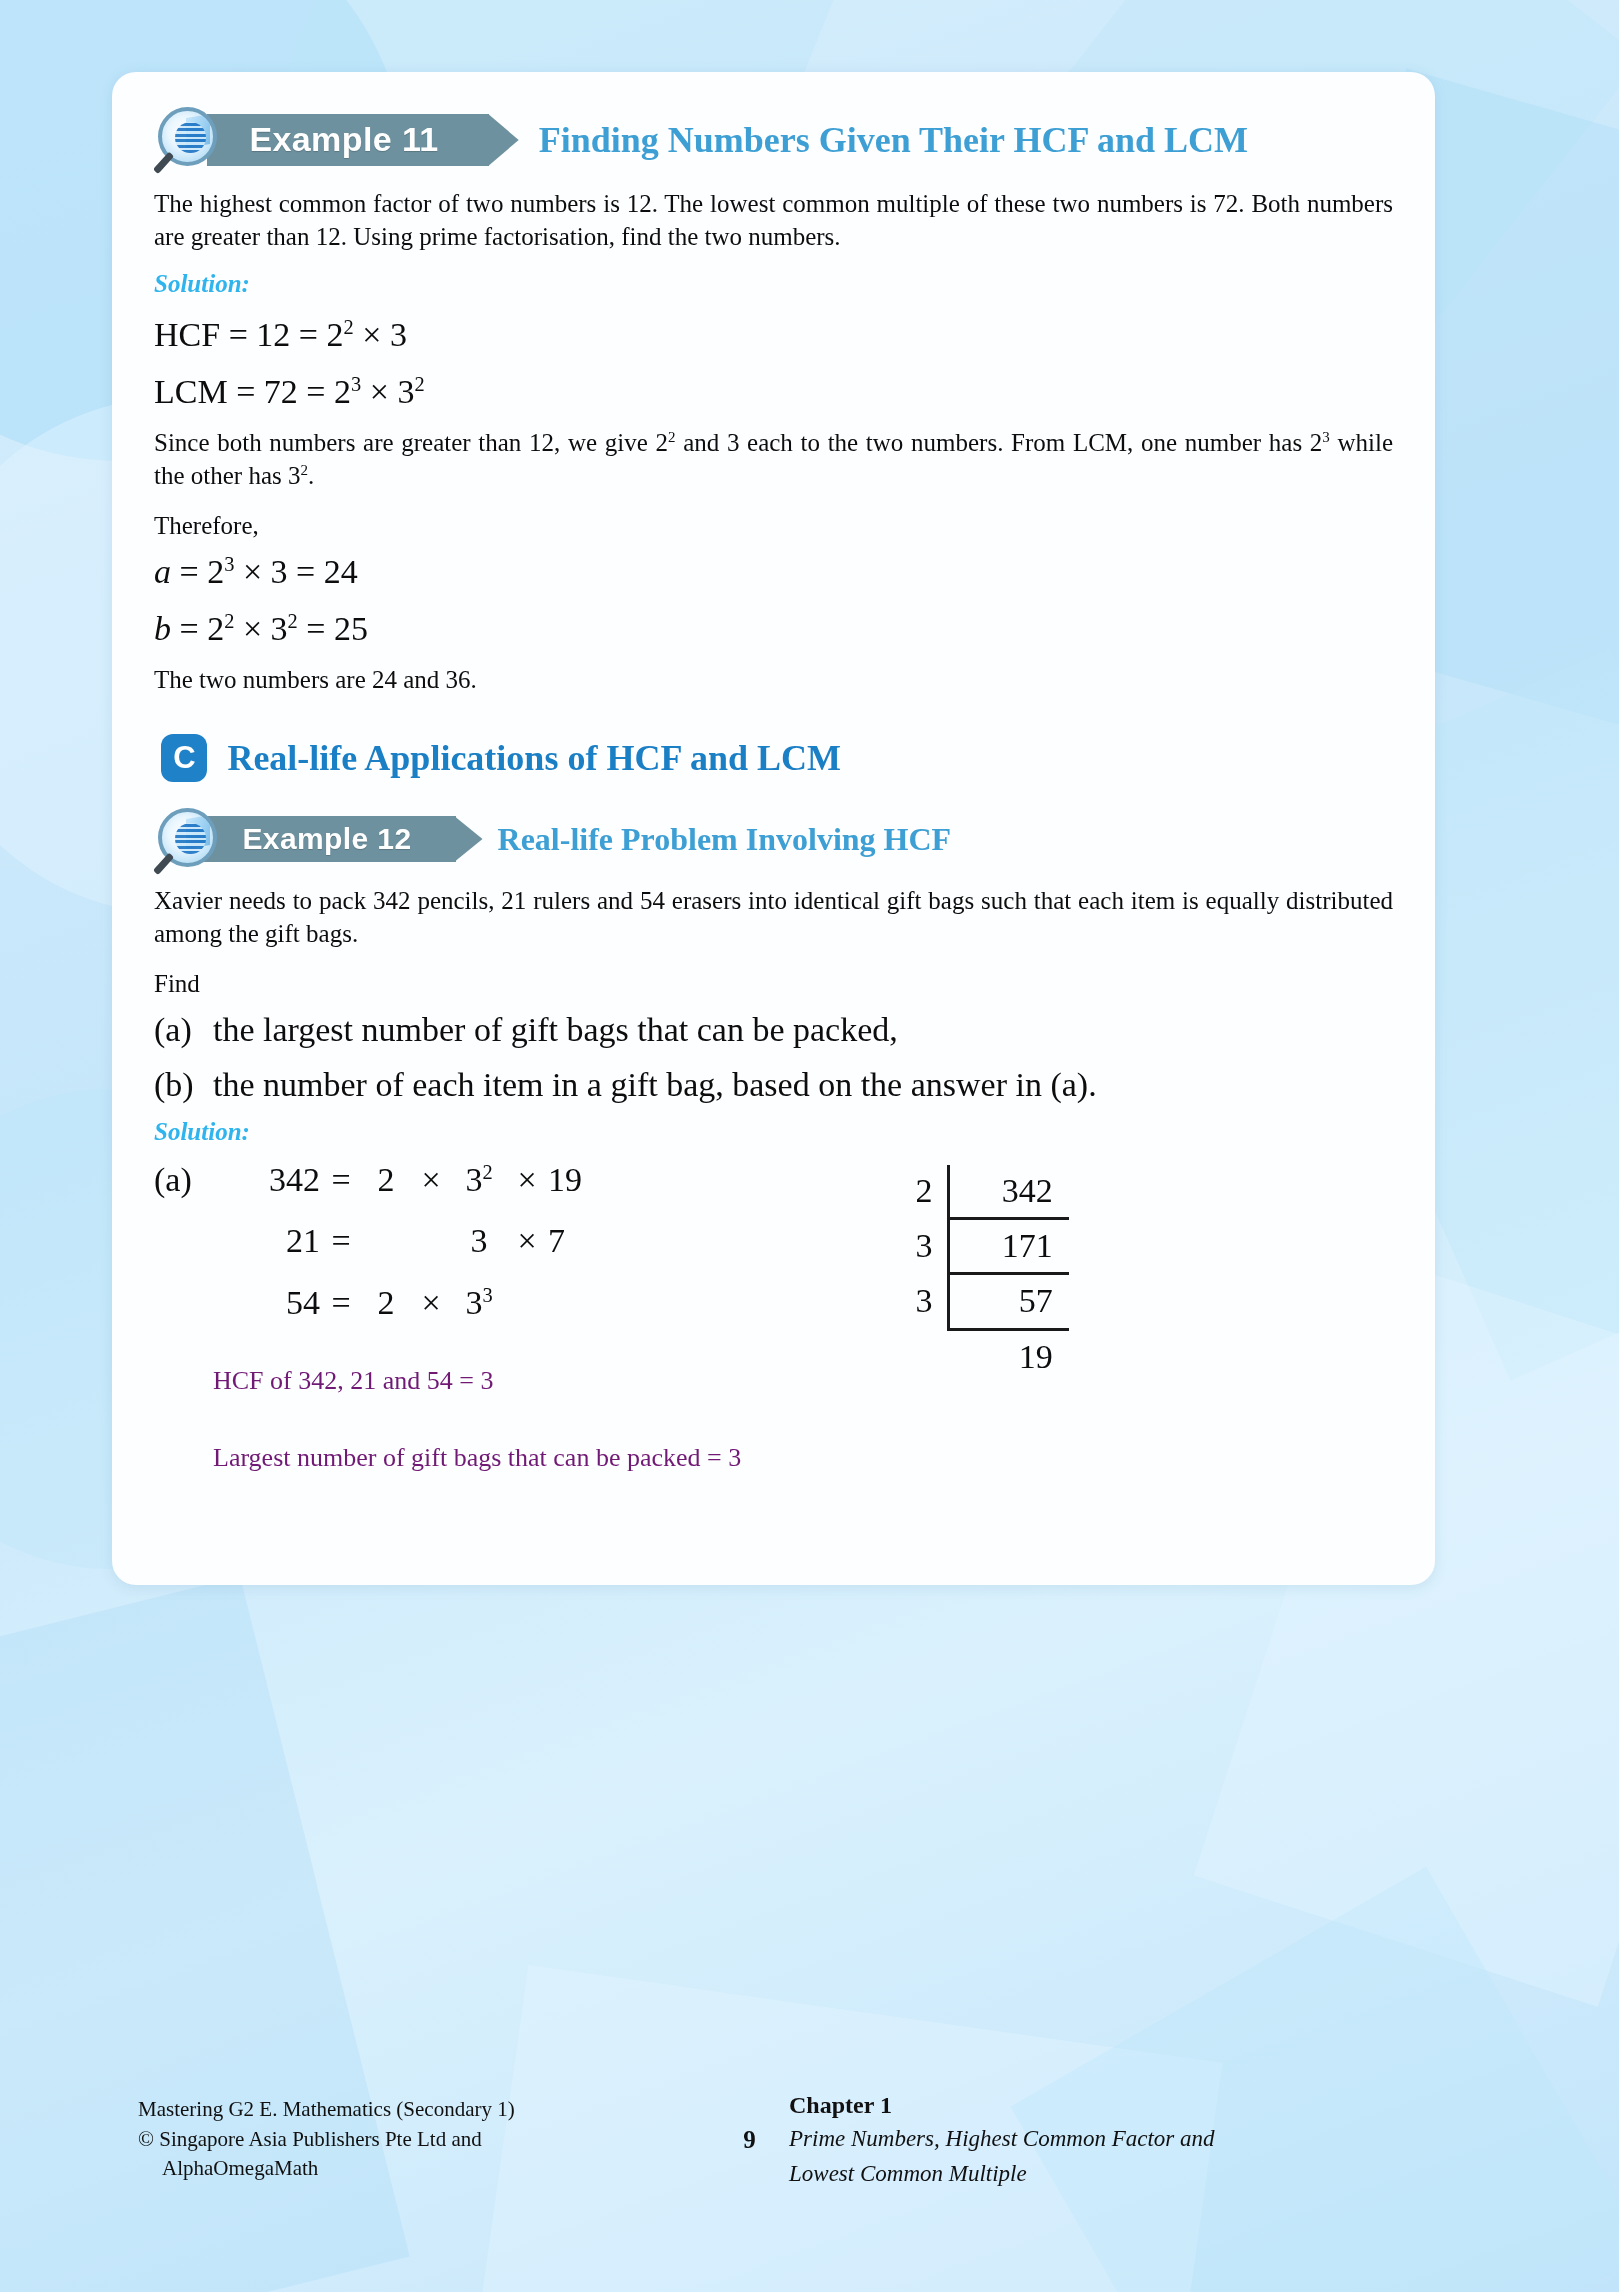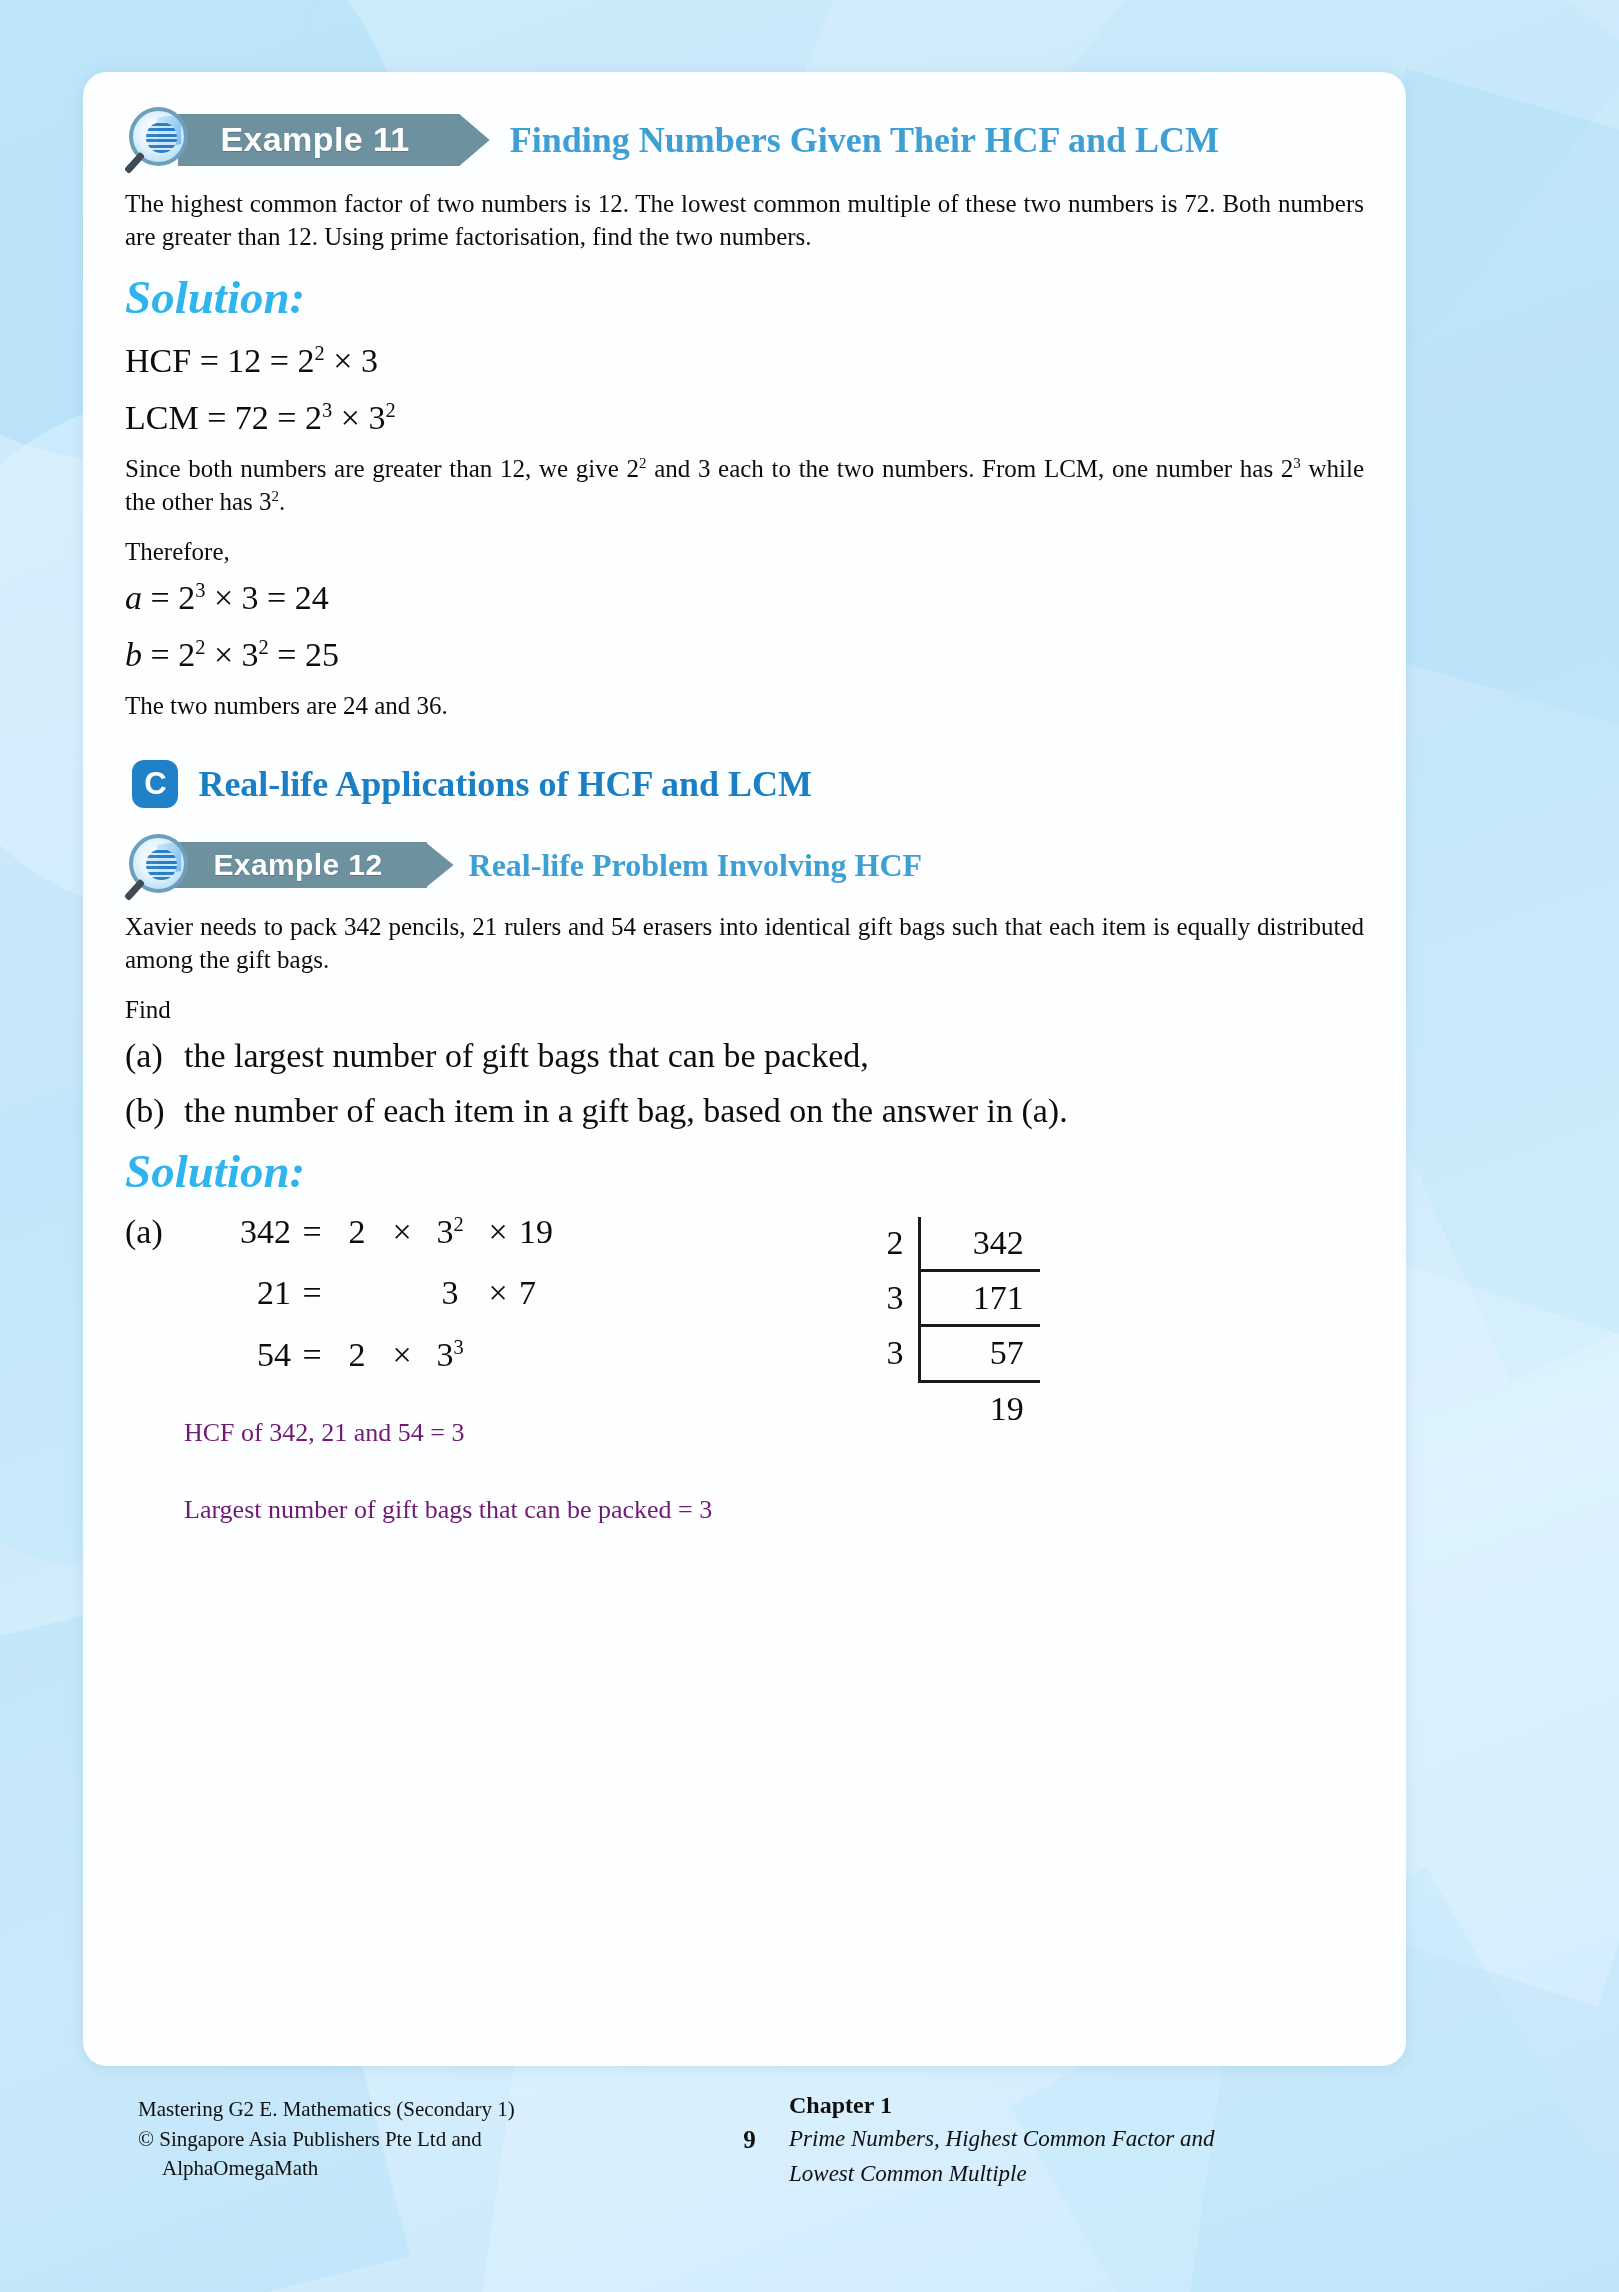--- a/index.html
+++ b/index.html
@@ -27,24 +27,24 @@
     background: #a9dcf7;
     opacity: 0.55;
   }
   .blob.round { border-radius: 50%; }
   .blob.soft  { opacity: 0.38; background: #bde7fb; }
   .blob.pale  { opacity: 0.45; background: #e2f4fe; }
 
   
   #page-card {
     position: absolute;
-    left: 83px;
+    left: 112px;
     top: 72px;
     width: 1323px;
-    height: 1994px;
+    height: 1513px;
     background: #fdfeff;
     border-radius: 24px;
     box-shadow: 0 2.8px 13px rgba(60,120,160,0.13);
     overflow: hidden;
   }
   #card-inner {
     padding: 33px 42px 0 42px;
   }
 
   
@@ -158,21 +158,21 @@
     color: #0d0d0d;
     margin: 0 0 13px 0;
   }
   .eq .it { font-style: italic; }
   sup { font-size: 0.60em; vertical-align: super; line-height: 0; }
 
   .solution-label {
     color: #2fb4ed;
     font-style: italic;
     font-weight: bold;
-    font-size: 47px;
+    font-size: 25px;
     margin: 5.5px 0 14.8px 0;
     text-shadow: 0.9px 0.9px 0 rgba(255,255,255,0.85);
   }
 
   
   .section-head {
     display: flex;
     align-items: center;
     margin: 37px 0 24px 7.4px;
   }

